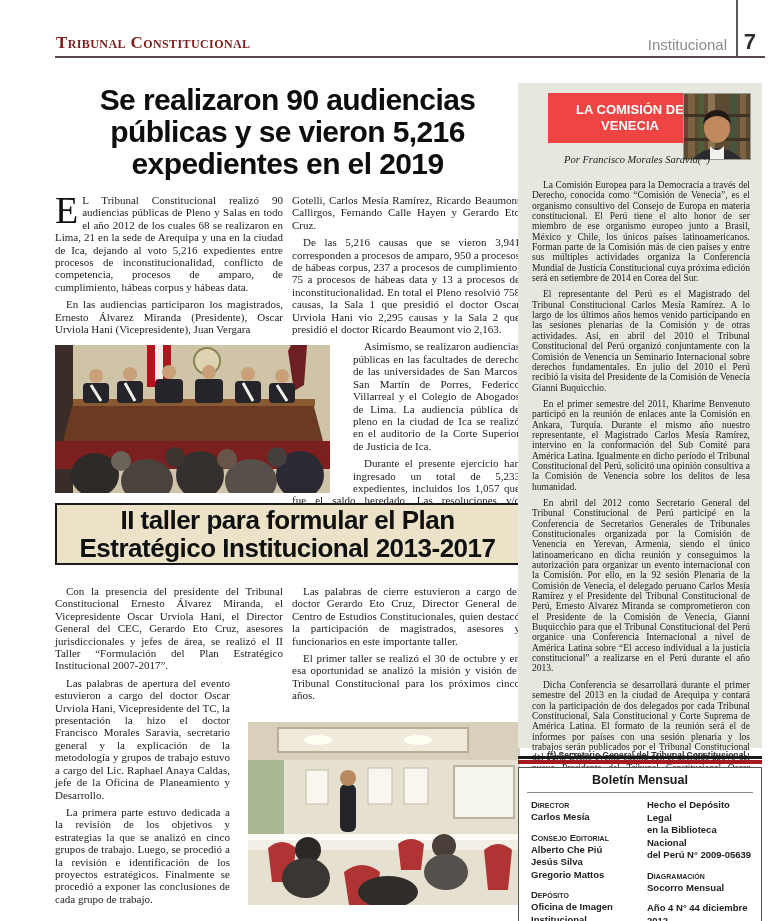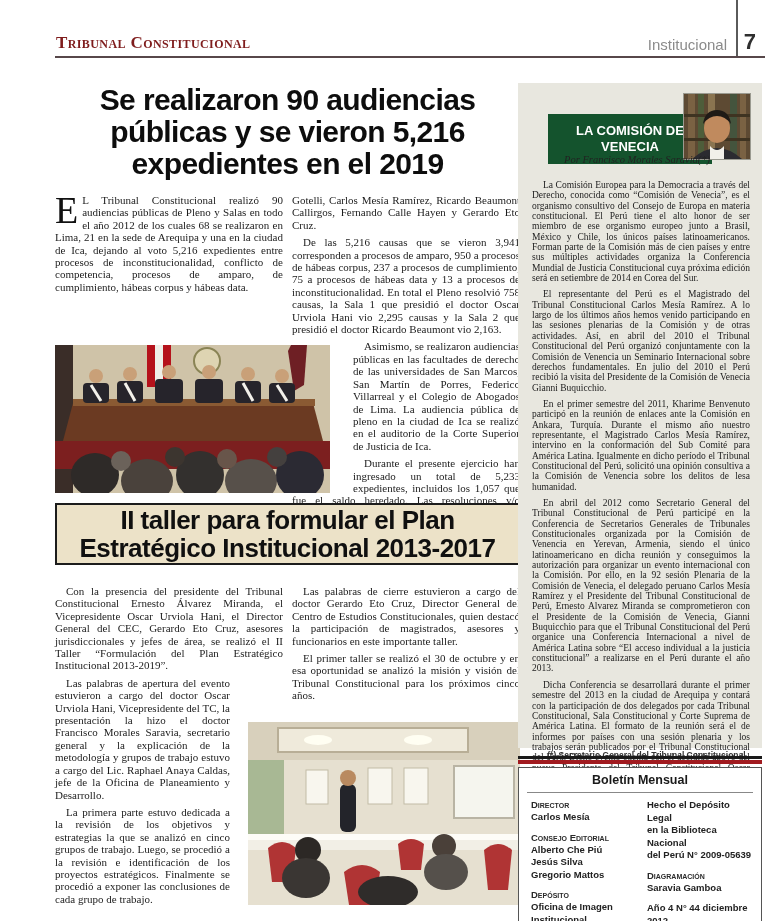--- a/index.html
+++ b/index.html
@@ -36,23 +36,23 @@
 
   
   .a2box{position:absolute;left:55px;top:503px;width:465px;height:62px;background:#ece2c8;
          border:2px solid #1c1c1c;box-sizing:border-box;display:flex;align-items:center;justify-content:center;}
   .a2box h2{margin:0;padding:0 10px;font:bold 26px/28px "Liberation Sans",sans-serif;
          letter-spacing:-.5px;color:#101010;text-align:center;}
   .a2{position:absolute;left:55px;top:585px;width:465px;}
 
   
   .sidebar{position:absolute;left:518px;top:83px;width:244px;height:665px;background:#e8e7df;}
-  .sb-red{position:absolute;left:30px;top:10px;width:164px;height:50px;background:#14532d;
+  .sb-red{position:absolute;left:30px;top:10px;width:164px;height:50px;background:#ef4444;
           color:#fff;font:bold 13px/16px "Liberation Sans",sans-serif;text-align:center;
-          display:flex;align-items:center;justify-content:center;padding:8px 10px;box-sizing:border-box;margin-top:21px;}
+          display:flex;align-items:center;justify-content:center;padding:8px 10px;box-sizing:border-box;}
   .sb-photo{position:absolute;right:11px;top:10px;width:66px;height:65px;border:1px solid #9a9a90;}
   .sb-byline{position:absolute;left:46px;top:70px;font:italic 10.5px/13px "Liberation Serif",serif;color:#222;}
   .sb-text{position:absolute;left:14px;right:12px;top:97px;}
   .sb-text p{margin:0 0 6px;text-align:justify;text-indent:11px;
              font:9.5px/10.35px "Liberation Serif",serif;color:#222;}
   .sb-foot{position:absolute;right:14px;top:667px;font:bold 8.5px/11px "Liberation Sans",sans-serif;color:#333;}
 
   
   .boletin{position:absolute;left:518px;top:756px;width:244px;}
   .bar-dark{height:3px;background:#1a1a1a;}
@@ -77,20 +77,21 @@
   <div class="section-label">Institucional</div>
   <div class="page-num">7</div>
   <div class="vline"></div>
   <div class="hrule"></div>
 
   <div class="a1 art">
     <h1>Se realizaron 90 audiencias públicas y se vieron 5,216 expedientes en el 2019</h1>
     <div class="cols">
       <div class="col">
         <p class="nodent"><span class="dropcap">E</span><span>L Tribunal Constitucional realizó 90 audiencias públicas de Pleno y Salas en todo el año 2012 de los cuales 68 se realizaron en Lima, 21 en la sede de Arequipa y una en la ciudad de Ica, dejando al voto 5,216 expedientes entre procesos de inconstitucionalidad, conflicto de competencia, procesos de amparo, de cumplimiento, hábeas corpus y hábeas data.</span></p>
+        <p>En las audiencias participaron los magistrados, Ernesto Álvarez Miranda (Presidente), Oscar Urviola Hani (Vicepresidente), Juan Vergara</p>
       </div>
       <div class="col">
         <p class="nodent">Gotelli, Carlos Mesía Ramírez, Ricardo Beaumont Callirgos, Fernando Calle Hayen y Gerardo Eto Cruz.</p>
         <p>De las 5,216 causas que se vieron 3,941 corresponden a procesos de amparo, 950 a procesos de hábeas corpus, 237 a procesos de cumplimiento, 75 a procesos de hábeas data y 13 a procesos de inconstitucionalidad. En total el Pleno resolvió 758 causas, la Sala 1 que presidió el doctor Oscar Urviola Hani vio 2,295 causas y la Sala 2 que presidió el doctor Ricardo Beaumont vio 2,163.</p>
         <div class="sp1" aria-hidden="true"></div>
         <p>Asimismo, se realizaron audiencias públicas en las facultades de derecho de las universidades de San Marcos, San Martín de Porres, Federico Villarreal y el Colegio de Abogados de Lima. La audiencia pública de pleno en la ciudad de Ica se realizó en el auditorio de la Corte Superior de Justicia de Ica.</p>
         <p>Durante el presente ejercicio han ingresado un total de 5,233 expedientes, incluidos los 1,057 que fue el saldo heredado. Las resoluciones y/o sentencias publicadas al año 2012 suman 4,176.</p>
       </div>
     </div>
   </div>
@@ -143,21 +144,21 @@
     </svg>
   </div>
 
   <div class="a2box">
     <h2>II taller para formular el Plan Estratégico Institucional 2013-2017</h2>
   </div>
 
   <div class="a2 art">
     <div class="cols">
       <div class="col">
-        <p>Con la presencia del presidente del Tribunal Constitucional Ernesto Álvarez Miranda, el Vicepresidente Oscar Urviola Hani, el Director General del CEC, Gerardo Eto Cruz, asesores jurisdiccionales y jefes de área, se realizó el II Taller “Formulación del Plan Estratégico Institucional 2013-2019”.</p>
+        <p>Con la presencia del presidente del Tribunal Constitucional Ernesto Álvarez Miranda, el Vicepresidente Oscar Urviola Hani, el Director General del CEC, Gerardo Eto Cruz, asesores jurisdiccionales y jefes de área, se realizó el II Taller “Formulación del Plan Estratégico Institucional 2007-2017”.</p>
         <div class="sp2" aria-hidden="true"></div>
         <p>Las palabras de apertura del evento estuvieron a cargo del doctor Oscar Urviola Hani, Vicepresidente del TC, la presentación la hizo el doctor Francisco Morales Saravia, secretario general y la explicación de la metodología y grupos de trabajo estuvo a cargo del Lic. Raphael Anaya Caldas, jefe de la Oficina de Planeamiento y Desarrollo.</p>
         <p>La primera parte estuvo dedicada a la revisión de los objetivos y estrategias la que se analizó en cinco grupos de trabajo. Luego, se procedió a la revisión e identificación de los proyectos estratégicos. Finalmente se procedió a exponer las conclusiones de cada grupo de trabajo.</p>
       </div>
       <div class="col">
         <p>Las palabras de cierre estuvieron a cargo del doctor Gerardo Eto Cruz, Director General del Centro de Estudios Constitucionales, quien destacó la participación de magistrados, asesores y funcionarios en este importante taller.</p>
         <p>El primer taller se realizó el 30 de octubre y en esa oportunidad se analizó la misión y visión del Tribunal Constitucional para los próximos cinco años.</p>
       </div>
     </div>
   </div>
@@ -253,21 +254,21 @@
         </div>
         <div class="bol-r">
           <div class="blk">
 
             <div class="bline">Hecho el Depósito Legal</div>
             <div class="bline">en la Biblioteca Nacional</div>
             <div class="bline">del Perú N° 2009-05639</div>
           </div>
           <div class="blk">
             <div class="blk-label">Diagramación</div>
-            <div class="bline">Saravia Gamboa</div>
+            <div class="bline">Socorro Mensual</div>
           </div>
           <div class="blk">
 
             <div class="bline">Año 4  N° 44 diciembre 2012</div>
 
           </div>
 
         </div>
       </div>
     </div>

